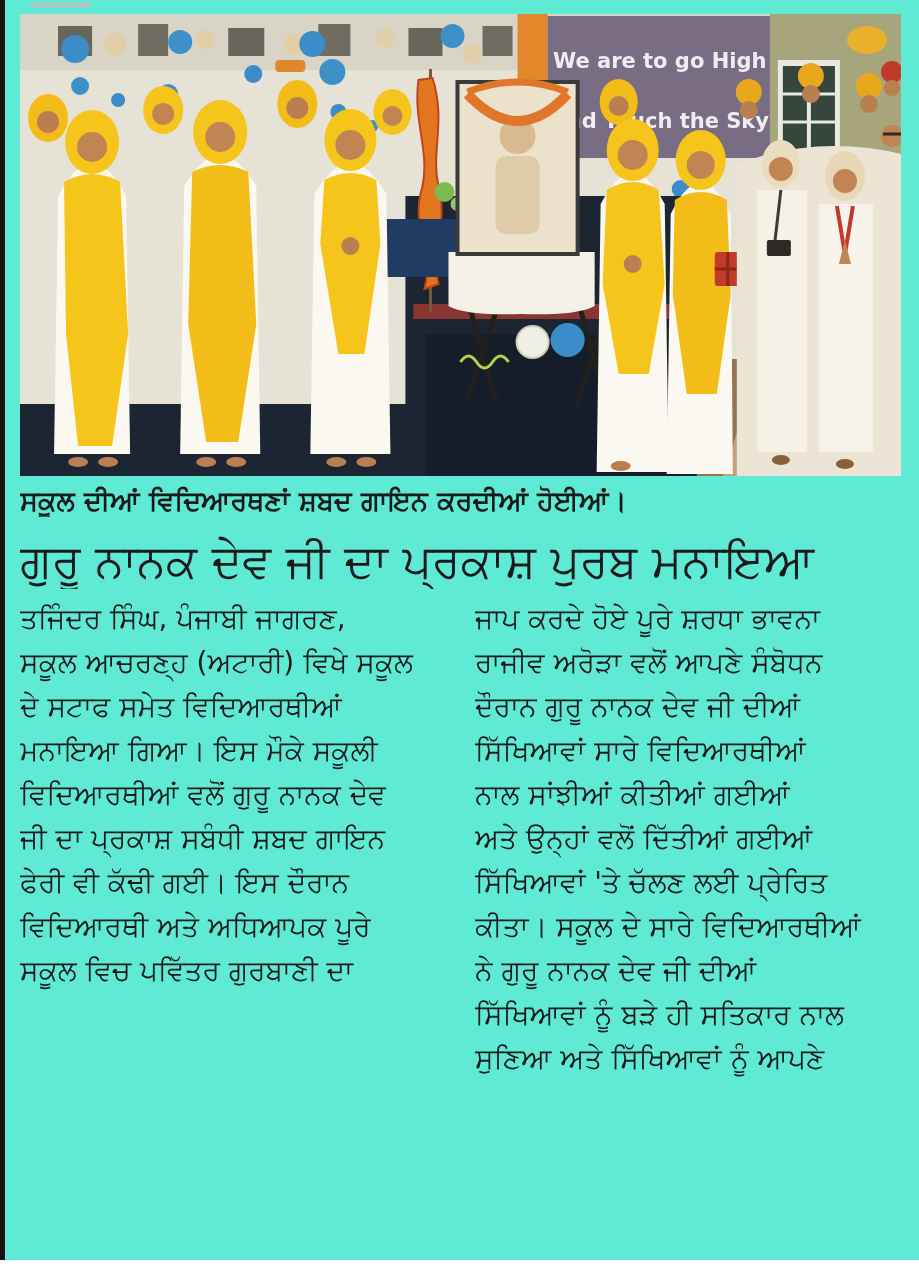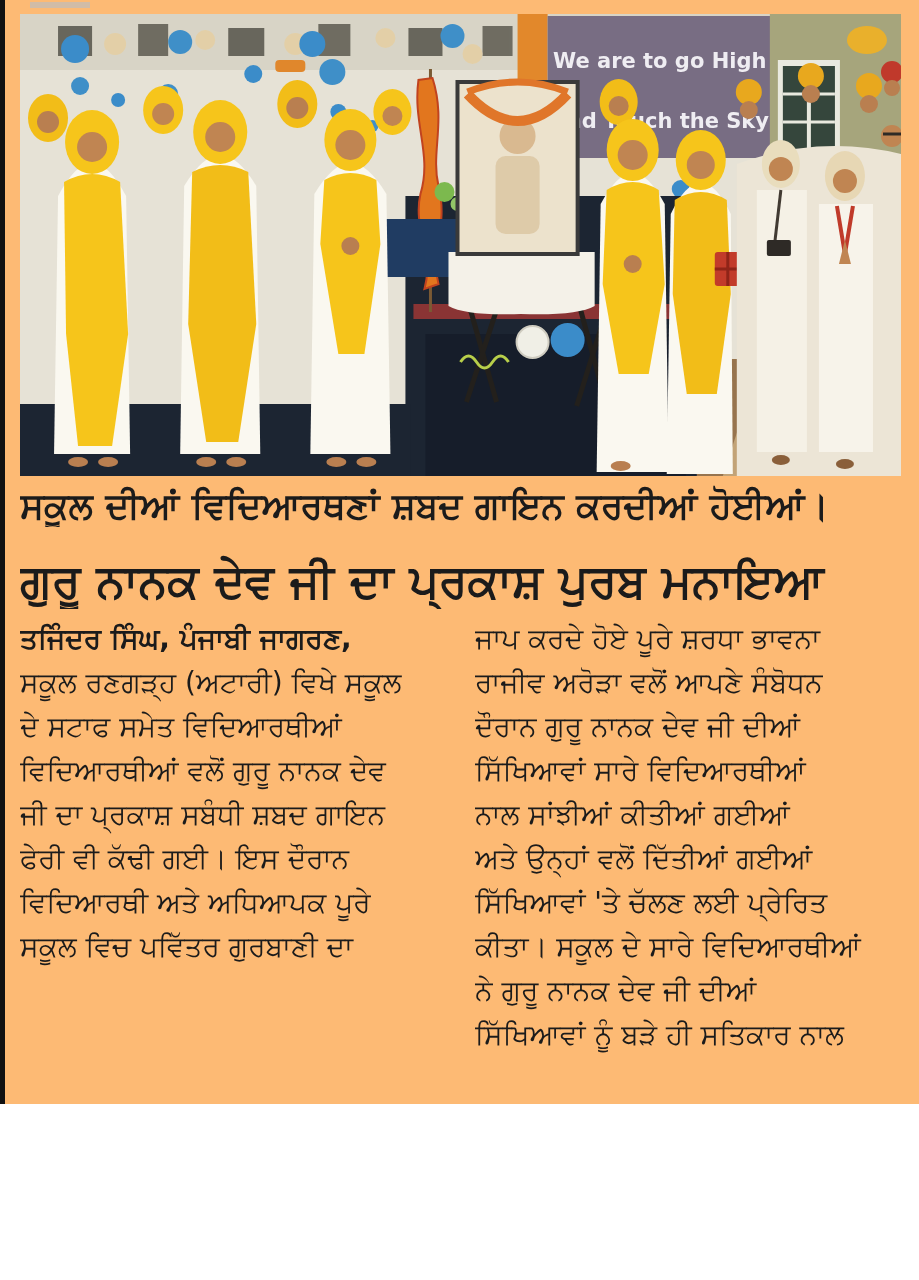--- a/index.html
+++ b/index.html
@@ -1,51 +1,51 @@
 <!DOCTYPE html>
 <html><head>
 <meta charset="utf-8">
 <style>
   html,body{margin:0;padding:0;background:#ffffff;}
   .page{
     position:relative;
-    width:919px;height:1104px;
-    background:#fdba74;
+    width:919px;height:1260px;
+    background:#5eead4;
     font-family:"DejaVu Sans","Liberation Sans",sans-serif;
     color:#1b1b1b;
     overflow:hidden;
   }
   .left-rule{
     position:absolute;left:0;top:0;width:5px;height:1280px;background:#111111;
   }
   .scan-artifact{
     position:absolute;left:30px;top:2px;width:60px;height:6px;background:#bdbdbd;opacity:.7;
   }
   .content{position:absolute;left:20px;top:14px;width:884px;}
   .photo{
     width:881px;height:462px;overflow:hidden;background:#e6e2d6;
   }
   .photo svg{display:block;width:881px;height:462px;}
   .caption{
     margin-top:9px;
-    font-size:36px;font-weight:700;letter-spacing:0;
+    font-size:27px;font-weight:700;letter-spacing:0;
     white-space:nowrap;overflow:hidden;
   }
   .headline{
-    margin:26px 0 6px 0;
-    font-size:46px;line-height:56px;font-weight:700;
+    margin:16px 0 6px 0;
+    font-size:46px;line-height:56px;font-weight:400;
     white-space:nowrap;overflow:hidden;
   }
   .columns{display:flex;gap:26px;margin-top:8px;}
   .col{flex:1;min-width:0;}
   .line{
     font-size:28px;line-height:44px;
     white-space:nowrap;overflow:hidden;
   }
-  .bold{font-weight:700;}
+  .bold{font-weight:400;}
   .banner-text{
     font:700 21px "DejaVu Sans","Liberation Sans",sans-serif;
     fill:#efedf2;
   }
 </style>
 </head>
 <body>
 
 <div class="page">
   <div class="left-rule"></div>
@@ -241,36 +241,38 @@
       </svg>
     </div>
 
     <div class="caption">ਸਕੂਲ ਦੀਆਂ ਵਿਦਿਆਰਥਣਾਂ ਸ਼ਬਦ ਗਾਇਨ ਕਰਦੀਆਂ ਹੋਈਆਂ।</div>
 
     <div class="headline">ਗੁਰੂ ਨਾਨਕ ਦੇਵ ਜੀ ਦਾ ਪ੍ਰਕਾਸ਼ ਪੁਰਬ ਮਨਾਇਆ</div>
 
     <div class="columns">
       <div class="col">
         <div class="line bold">ਤਜਿੰਦਰ ਸਿੰਘ, ਪੰਜਾਬੀ ਜਾਗਰਣ,</div>
-        <div class="line">ਸਕੂਲ ਰਣਗੜ੍ਹ (ਅਟਾਰੀ) ਵਿਖੇ ਸਕੂਲ</div>
+        <div class="line">ਸਕੂਲ ਆਚਰਣ੍ਹ (ਅਟਾਰੀ) ਵਿਖੇ ਸਕੂਲ</div>
         <div class="line">ਦੇ ਸਟਾਫ ਸਮੇਤ ਵਿਦਿਆਰਥੀਆਂ</div>
+        <div class="line">ਮਨਾਇਆ ਗਿਆ। ਇਸ ਮੌਕੇ ਸਕੂਲੀ</div>
         <div class="line">ਵਿਦਿਆਰਥੀਆਂ ਵਲੋਂ ਗੁਰੂ ਨਾਨਕ ਦੇਵ</div>
         <div class="line">ਜੀ ਦਾ ਪ੍ਰਕਾਸ਼ ਸਬੰਧੀ ਸ਼ਬਦ ਗਾਇਨ</div>
         <div class="line">ਫੇਰੀ ਵੀ ਕੱਢੀ ਗਈ। ਇਸ ਦੌਰਾਨ</div>
         <div class="line">ਵਿਦਿਆਰਥੀ ਅਤੇ ਅਧਿਆਪਕ ਪੂਰੇ</div>
         <div class="line">ਸਕੂਲ ਵਿਚ ਪਵਿੱਤਰ ਗੁਰਬਾਣੀ ਦਾ</div>
       </div>
       <div class="col">
         <div class="line">ਜਾਪ ਕਰਦੇ ਹੋਏ ਪੂਰੇ ਸ਼ਰਧਾ ਭਾਵਨਾ</div>
         <div class="line">ਰਾਜੀਵ ਅਰੋੜਾ ਵਲੋਂ ਆਪਣੇ ਸੰਬੋਧਨ</div>
         <div class="line">ਦੌਰਾਨ ਗੁਰੂ ਨਾਨਕ ਦੇਵ ਜੀ ਦੀਆਂ</div>
         <div class="line">ਸਿੱਖਿਆਵਾਂ ਸਾਰੇ ਵਿਦਿਆਰਥੀਆਂ</div>
         <div class="line">ਨਾਲ ਸਾਂਝੀਆਂ ਕੀਤੀਆਂ ਗਈਆਂ</div>
         <div class="line">ਅਤੇ ਉਨ੍ਹਾਂ ਵਲੋਂ ਦਿੱਤੀਆਂ ਗਈਆਂ</div>
         <div class="line">ਸਿੱਖਿਆਵਾਂ 'ਤੇ ਚੱਲਣ ਲਈ ਪ੍ਰੇਰਿਤ</div>
         <div class="line">ਕੀਤਾ। ਸਕੂਲ ਦੇ ਸਾਰੇ ਵਿਦਿਆਰਥੀਆਂ</div>
         <div class="line">ਨੇ ਗੁਰੂ ਨਾਨਕ ਦੇਵ ਜੀ ਦੀਆਂ</div>
         <div class="line">ਸਿੱਖਿਆਵਾਂ ਨੂੰ ਬੜੇ ਹੀ ਸਤਿਕਾਰ ਨਾਲ</div>
+        <div class="line">ਸੁਣਿਆ ਅਤੇ ਸਿੱਖਿਆਵਾਂ ਨੂੰ ਆਪਣੇ</div>
       </div>
     </div>
 
   </div>
 </div>
 
 </body></html>

